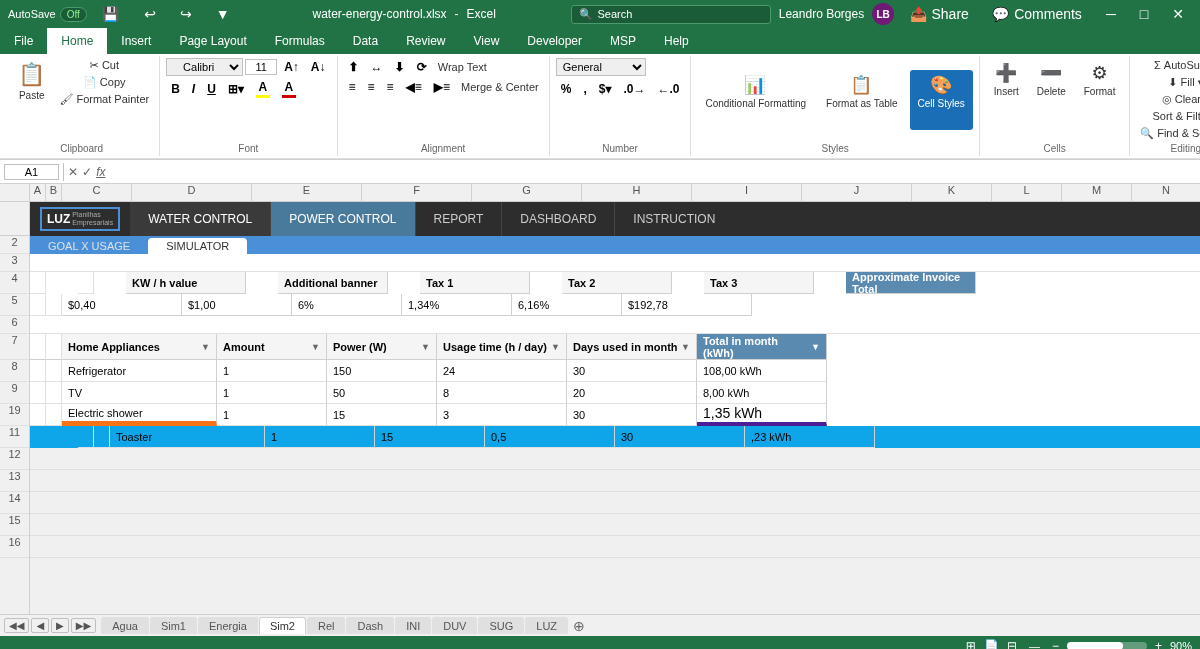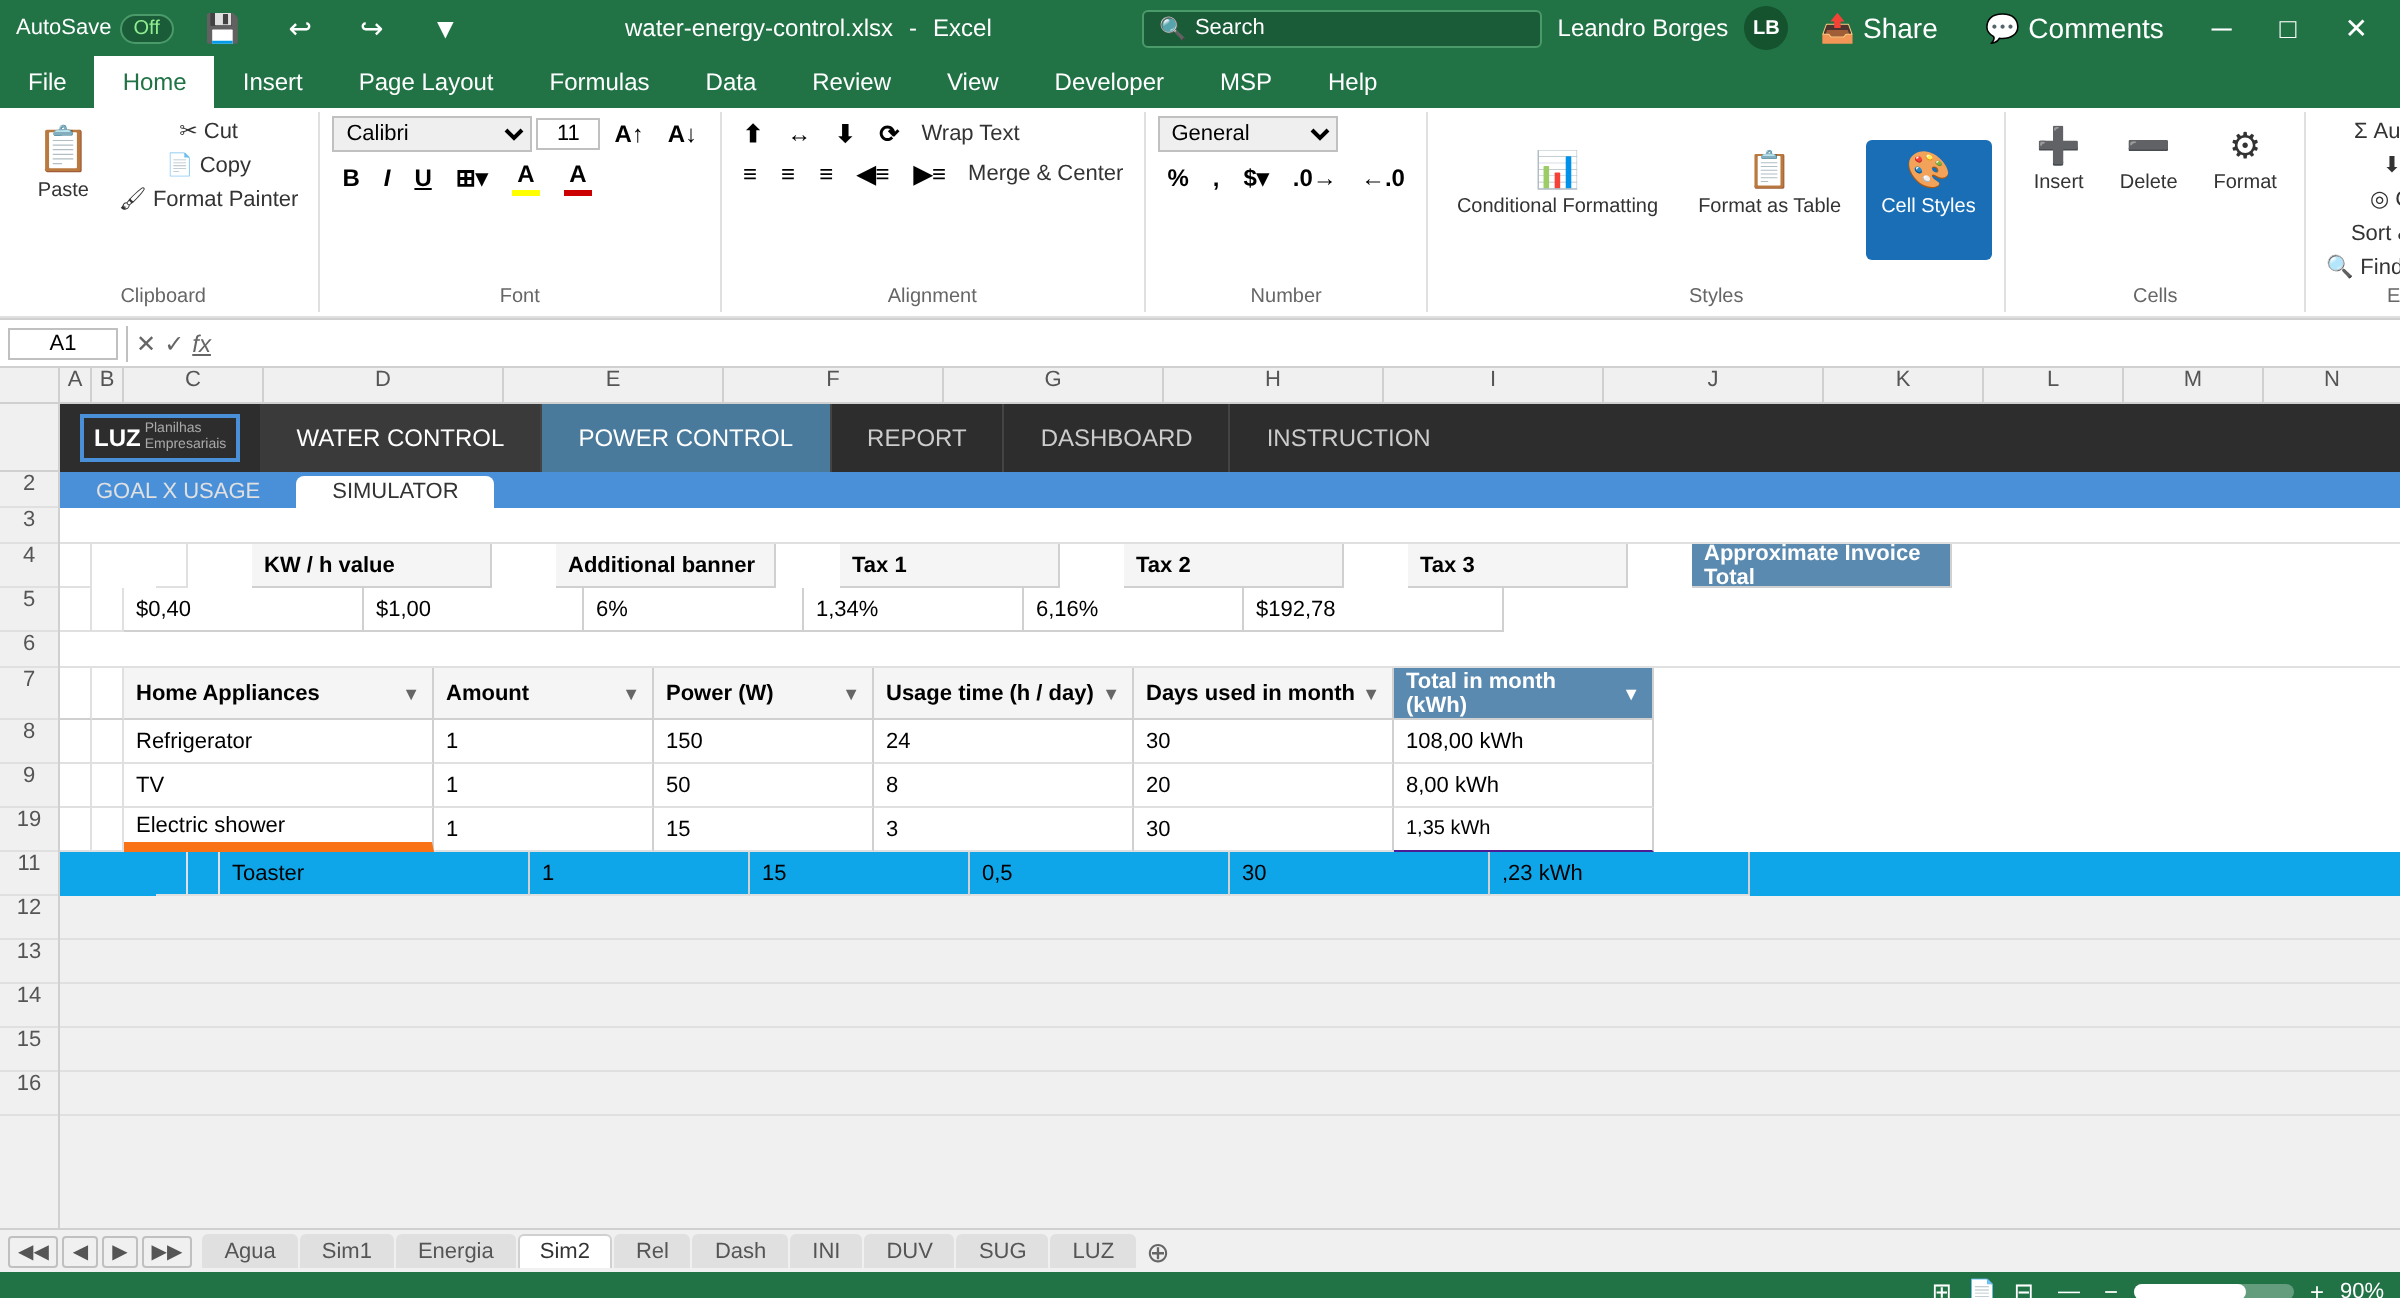--- a/index.html
+++ b/index.html
@@ -17,21 +17,21 @@
       font-size: 12px;
     }
     .title-bar-left { display: flex; align-items: center; gap: 8px; }
     .title-bar-center { display: flex; align-items: center; gap: 8px; flex: 1; justify-content: center; }
     .title-bar-right { display: flex; align-items: center; gap: 8px; }
     .autosave { display: flex; align-items: center; gap: 4px; font-size: 11px; }
     .toggle-pill { background: #1a5c38; border-radius: 10px; padding: 1px 6px; font-size: 10px; border: 1px solid #4a9a6a; }
     .toggle-on { color: #90EE90; }
     .win-btn { background: none; border: none; color: white; cursor: pointer; font-size: 14px; padding: 2px 8px; }
     .search-bar { background: #1a5c38; border: 1px solid #4a9a6a; border-radius: 3px; padding: 2px 8px; color: white; width: 200px; font-size: 11px; display: flex; align-items: center; gap: 4px; }
-    .user-badge { background: #14532d; border-radius: 50%; width: 22px; height: 22px; display: flex; align-items: center; justify-content: center; font-size: 10px; font-weight: bold; }
+    .user-badge { background: #701a75; border-radius: 50%; width: 22px; height: 22px; display: flex; align-items: center; justify-content: center; font-size: 10px; font-weight: bold; }
 
     
     .ribbon { background: white; border-bottom: 1px solid #d0d0d0; }
     .ribbon-tabs { display: flex; background: #217346; }
     .ribbon-tab { padding: 6px 14px; color: white; font-size: 12px; cursor: pointer; }
     .ribbon-tab.active { background: white; color: #217346; }
     .ribbon-content { display: flex; align-items: stretch; padding: 2px 4px; background: white; border-bottom: 1px solid #e0e0e0; min-height: 82px; }
     .ribbon-group { display: flex; flex-direction: column; align-items: center; padding: 2px 6px; border-right: 1px solid #e0e0e0; min-width: fit-content; }
     .ribbon-group:last-child { border-right: none; }
     .ribbon-group-content { display: flex; align-items: flex-start; gap: 2px; flex: 1; }
@@ -56,21 +56,21 @@
     .sheet-nav { display: flex; gap: 2px; margin-right: 4px; }
     .sheet-nav-btn { background: none; border: 1px solid #c0c0c0; border-radius: 2px; cursor: pointer; font-size: 10px; padding: 1px 4px; color: #555; }
 
     
     .status-bar { display: flex; align-items: center; justify-content: space-between; background: #217346; color: white; height: 20px; padding: 0 8px; font-size: 11px; }
     .status-right { display: flex; align-items: center; gap: 8px; }
     .zoom-btn { background: none; border: none; color: white; cursor: pointer; font-size: 12px; }
 
     .font-controls { display: flex; flex-direction: column; gap: 2px; }
     .font-row { display: flex; align-items: center; gap: 2px; }
-    .font-select { font-size: 11px; border: 1px solid #c0c0c0; padding: 1px 2px; width: 100px; }
+    .font-select { font-size: 11px; border: 1px solid #c0c0c0; padding: 1px 2px; width: 77px; text-align: center; }
     .font-size-input { font-size: 11px; border: 1px solid #c0c0c0; padding: 1px 2px; width: 32px; text-align: center; }
     .fmt-btn { background: none; border: 1px solid transparent; cursor: pointer; font-size: 12px; padding: 1px 4px; border-radius: 2px; font-weight: bold; }
 
     .number-format-select { font-size: 11px; border: 1px solid #c0c0c0; padding: 1px 2px; width: 90px; }
 
     .filter-arrow { font-size: 9px; color: #666; margin-left: 2px; cursor: pointer; }
   </style>
 </head>
 <body>
 
@@ -405,21 +405,21 @@
       </div>
 
       <div style="display:flex;height:22px;background:white;">
         <div style="width:16px;border-right:1px solid #e0e0e0;border-bottom:1px solid #e0e0e0;"></div>
         <div style="width:16px;border-right:1px solid #e0e0e0;border-bottom:1px solid #e0e0e0;"></div>
         <div style="width:155px;border-right:1px solid #d0d0d0;border-bottom:5px solid #f97316;padding:2px 6px;font-size:11px;display:flex;align-items:center;">Electric shower</div>
         <div style="width:110px;border-right:1px solid #d0d0d0;border-bottom:1px solid #e0e0e0;padding:2px 6px;font-size:11px;display:flex;align-items:center;">1</div>
         <div style="width:110px;border-right:1px solid #d0d0d0;border-bottom:1px solid #e0e0e0;padding:2px 6px;font-size:11px;display:flex;align-items:center;">15</div>
         <div style="width:130px;border-right:1px solid #d0d0d0;border-bottom:1px solid #e0e0e0;padding:2px 6px;font-size:11px;display:flex;align-items:center;">3</div>
         <div style="width:130px;border-right:1px solid #d0d0d0;border-bottom:1px solid #e0e0e0;padding:2px 6px;font-size:11px;display:flex;align-items:center;">30</div>
-        <div style="width:130px;border-right:1px solid #d0d0d0;border-bottom:1px solid #4c1d95;padding:2px 6px;font-size:10px;display:flex;align-items:center;">1,35 kWh</div>
+        <div style="width:130px;border-right:1px solid #d0d0d0;border-bottom:4px solid #4c1d95;padding:2px 6px;font-size:14px;display:flex;align-items:center;">1,35 kWh</div>
       </div>
 
       <div style="display:flex;height:22px;background:#0ea5e9;padding-left:48px;">
         <div style="width:16px;border-right:1px solid #e0e0e0;border-bottom:1px solid #e0e0e0;"></div>
         <div style="width:16px;border-right:1px solid #e0e0e0;border-bottom:1px solid #e0e0e0;"></div>
         <div style="width:155px;border-right:1px solid #d0d0d0;border-bottom:1px solid #e0e0e0;padding:2px 6px;font-size:11px;display:flex;align-items:center;">Toaster</div>
         <div style="width:110px;border-right:1px solid #d0d0d0;border-bottom:1px solid #e0e0e0;padding:2px 6px;font-size:11px;display:flex;align-items:center;">1</div>
         <div style="width:110px;border-right:1px solid #d0d0d0;border-bottom:1px solid #e0e0e0;padding:2px 6px;font-size:11px;display:flex;align-items:center;">15</div>
         <div style="width:130px;border-right:1px solid #d0d0d0;border-bottom:1px solid #e0e0e0;padding:2px 6px;font-size:11px;display:flex;align-items:center;">0,5</div>
         <div style="width:130px;border-right:1px solid #d0d0d0;border-bottom:1px solid #e0e0e0;padding:2px 6px;font-size:11px;display:flex;align-items:center;">30</div>

